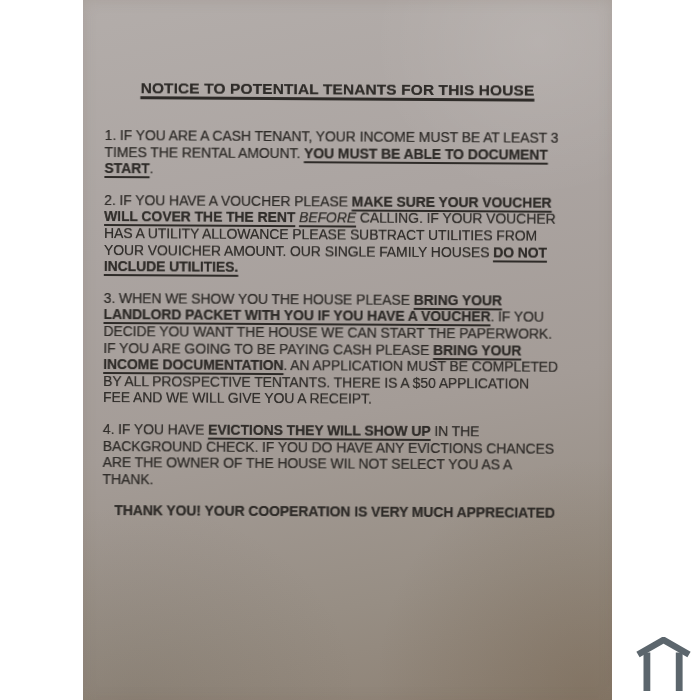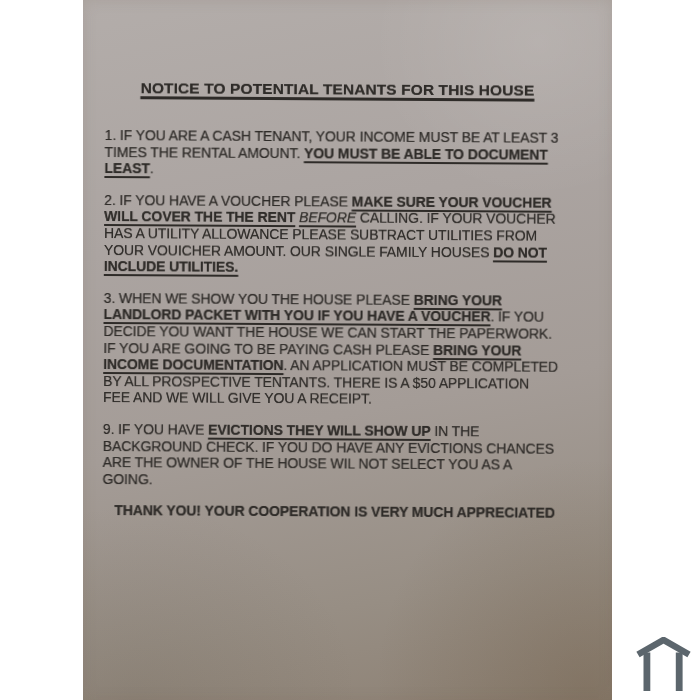--- a/index.html
+++ b/index.html
@@ -95,24 +95,24 @@
 <body>
 
 <div class="stage">
 
   <div class="paper-photo"></div>
 
   <div class="notice-text">
     <h1 class="title">NOTICE TO POTENTIAL TENANTS FOR THIS HOUSE</h1>
 
     <div>
-        <p class="para"><span>1. IF YOU ARE A CASH TENANT, YOUR INCOME MUST BE AT LEAST 3</span><br><span>TIMES THE RENTAL AMOUNT. </span><span class="bu">YOU MUST BE ABLE TO DOCUMENT</span><br><span class="bu">LEAST</span><span>.</span></p>
+        <p class="para"><span>1. IF YOU ARE A CASH TENANT, YOUR INCOME MUST BE AT LEAST 3</span><br><span>TIMES THE RENTAL AMOUNT. </span><span class="bu">YOU MUST BE ABLE TO DOCUMENT</span><br><span class="bu">START</span><span>.</span></p>
         <p class="para"><span>2. IF YOU HAVE A VOUCHER PLEASE </span><span class="bu">MAKE SURE YOUR VOUCHER</span><br><span class="bu">WILL COVER THE THE RENT</span><span> </span><span class="u">BEFORE</span><span> CALLING. IF YOUR VOUCHER</span><br><span>HAS A UTILITY ALLOWANCE PLEASE SUBTRACT UTILITIES FROM</span><br><span>YOUR VOUICHER AMOUNT. OUR SINGLE FAMILY HOUSES </span><span class="bu">DO NOT</span><br><span class="bu">INCLUDE UTILITIES.</span></p>
         <p class="para"><span>3. WHEN WE SHOW YOU THE HOUSE PLEASE </span><span class="bu">BRING YOUR</span><br><span class="bu">LANDLORD PACKET WITH YOU IF YOU HAVE A VOUCHER</span><span>. IF YOU</span><br><span>DECIDE YOU WANT THE HOUSE WE CAN START THE PAPERWORK.</span><br><span>IF YOU ARE GOING TO BE PAYING CASH PLEASE </span><span class="bu">BRING YOUR</span><br><span class="bu">INCOME DOCUMENTATION</span><span>. AN APPLICATION MUST BE COMPLETED</span><br><span>BY ALL PROSPECTIVE TENTANTS. THERE IS A $50 APPLICATION</span><br><span>FEE AND WE WILL GIVE YOU A RECEIPT.</span></p>
-        <p class="para"><span>9. IF YOU HAVE </span><span class="bu">EVICTIONS THEY WILL SHOW UP</span><span> IN THE</span><br><span>BACKGROUND CHECK. IF YOU DO HAVE ANY EVICTIONS CHANCES</span><br><span>ARE THE OWNER OF THE HOUSE WIL NOT SELECT YOU AS A</span><br><span>GOING.</span></p>
+        <p class="para"><span>4. IF YOU HAVE </span><span class="bu">EVICTIONS THEY WILL SHOW UP</span><span> IN THE</span><br><span>BACKGROUND CHECK. IF YOU DO HAVE ANY EVICTIONS CHANCES</span><br><span>ARE THE OWNER OF THE HOUSE WIL NOT SELECT YOU AS A</span><br><span>THANK.</span></p>
       </div>
 
     <p class="closing">THANK YOU! YOUR COOPERATION IS VERY MUCH APPRECIATED</p>
   </div>
 
   <div class="house-mark">
     <svg viewBox="0 0 55 54" xmlns="http://www.w3.org/2000/svg" aria-hidden="true">
       <path class="roof" d="M 2 17.5 L 27.5 3 L 53 17.5" fill="none" stroke-width="6.6" stroke-linecap="butt" stroke-linejoin="miter"></path>
       <rect class="leg" x="7.5" y="15.5" width="6.8" height="38.5"></rect>
       <rect class="leg" x="39.8" y="15.5" width="6.8" height="38.5"></rect>

